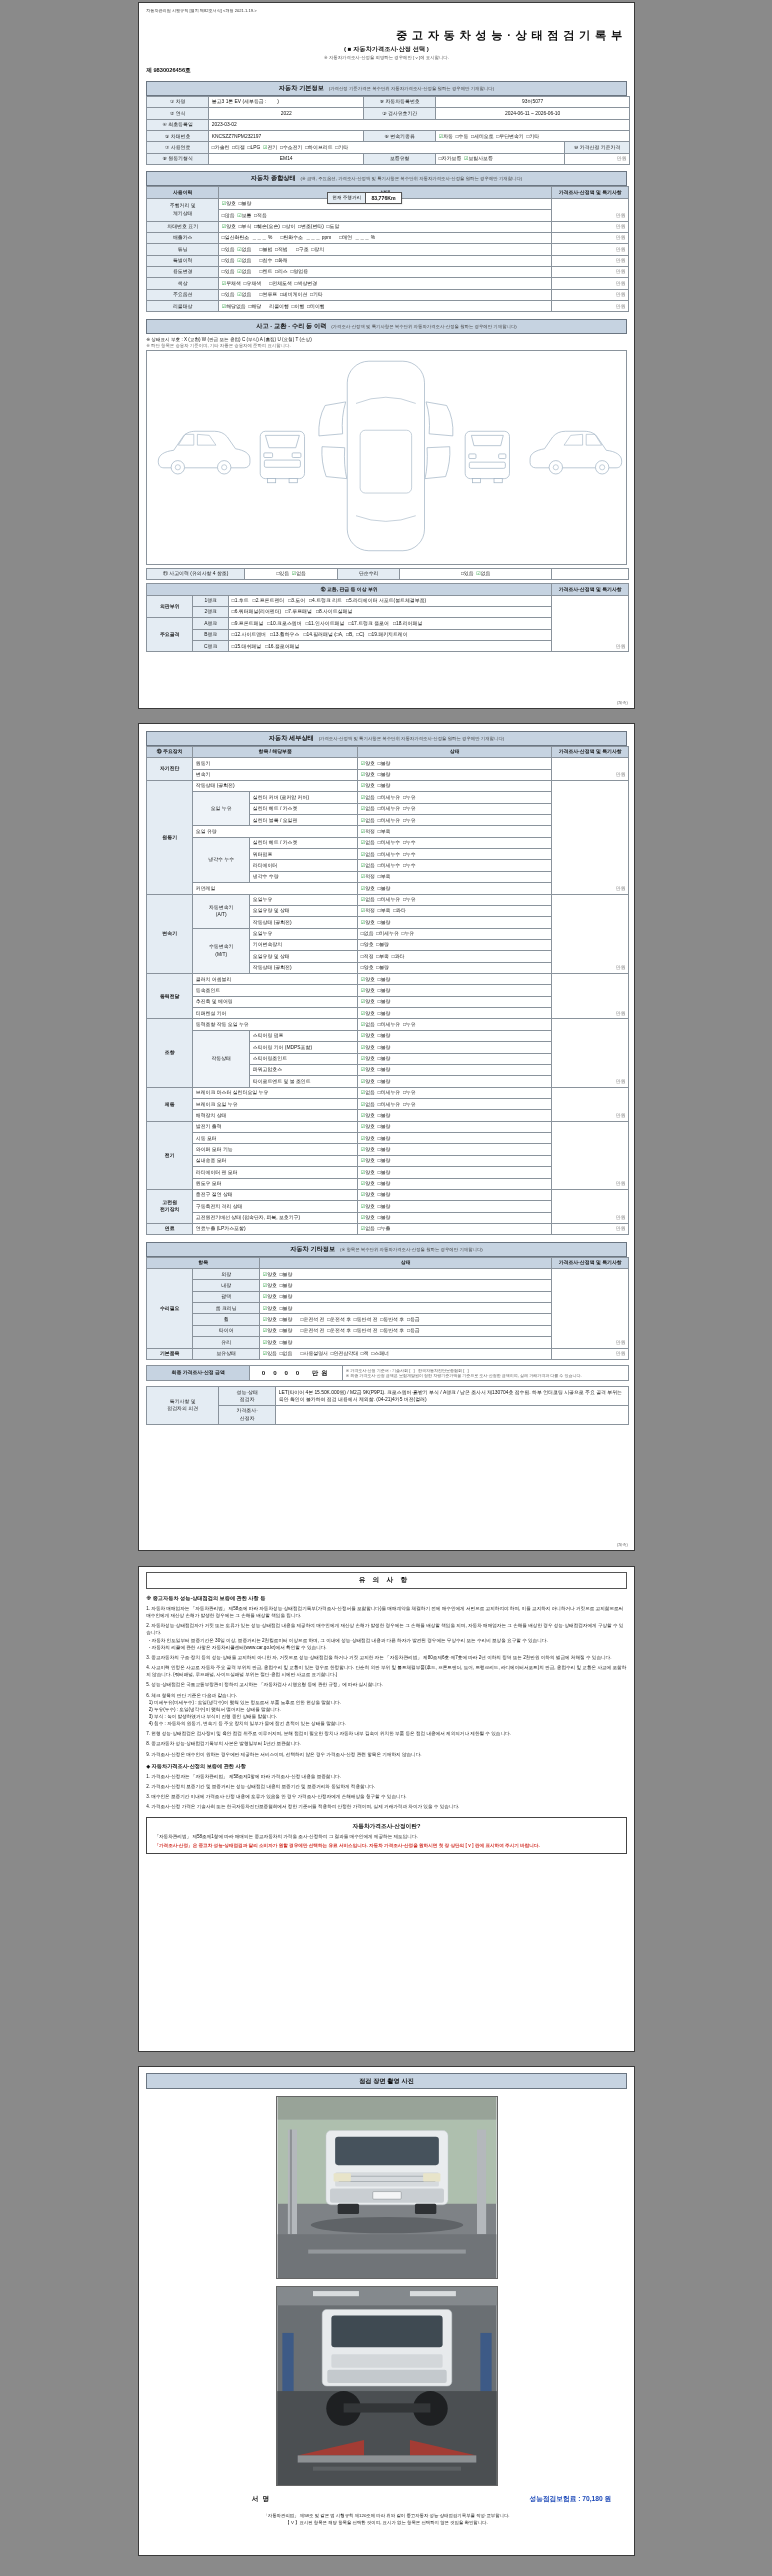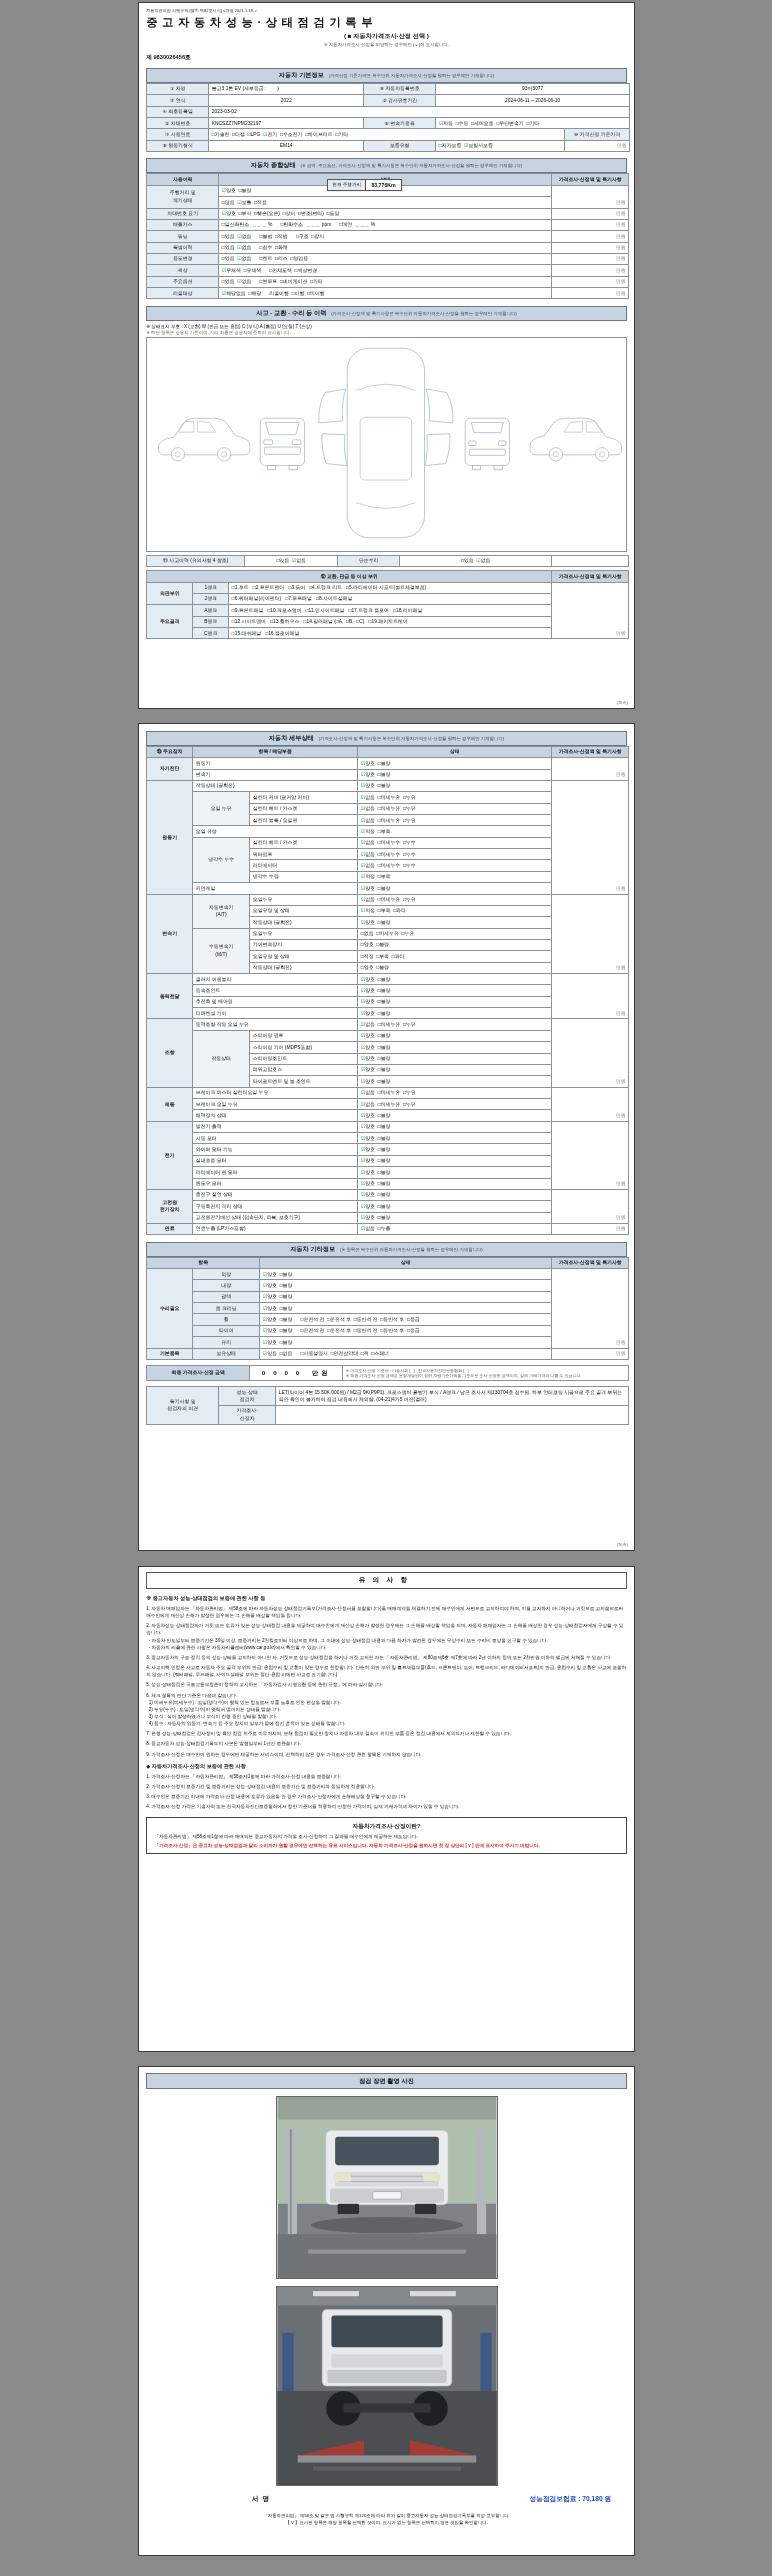--- a/index.html
+++ b/index.html
@@ -4,21 +4,21 @@
 <style>
   *{box-sizing:border-box}
   html,body{margin:0;padding:0}
   body{width:773px;height:2576px;background:#8a8a8a;font-family:"Liberation Sans","DejaVu Sans",sans-serif;color:#111;overflow:hidden}
   .sheet{width:497px;margin:0 auto;background:#fff;border:0.5px solid #3a3a3a;padding:5.2px 7.2px;position:relative}
   #s1{margin-top:2.1px;min-height:707px}
   #s2{margin-top:14.4px;min-height:828px}
   #s3{margin-top:14.4px;min-height:486px}
   #s4{margin-top:14.4px;min-height:490px}
   .lawref{font-size:4.1px;color:#333}
-  .title{text-align:left;font-size:11.3px;font-weight:bold;letter-spacing:4.6px;margin-top:2px}
+  .title{text-align:right;font-size:11.3px;font-weight:bold;letter-spacing:4.6px;margin-top:15px}
   .subtitle{text-align:center;font-size:6.2px;font-weight:bold;margin-top:2.1px}
   .subnote{text-align:center;font-size:4.4px;color:#555;margin-top:1px}
   .docno{font-size:5.7px;font-weight:bold;margin:6.2px 0 2.1px}
   .sec{background:#c6d3e1;border:0.5px solid #6b7682;text-align:center;font-weight:bold;font-size:6.2px;padding:2.1px 0;margin-top:6.2px}
   .sec .note{font-weight:normal;font-size:4.4px;color:#444;margin-left:3.1px}
   table{width:100%;border-collapse:collapse;table-layout:fixed}
   td{border:0.5px solid #8a939c;padding:1.5px 2.6px;font-size:4.9px;line-height:1.5;white-space:pre-wrap;vertical-align:middle;word-break:break-all}
   .lbl{background:#e4ecf3;text-align:center}
   .grp{background:#e4ecf3;text-align:center;font-weight:bold}
   .sub{background:#eef3f8;text-align:center}

